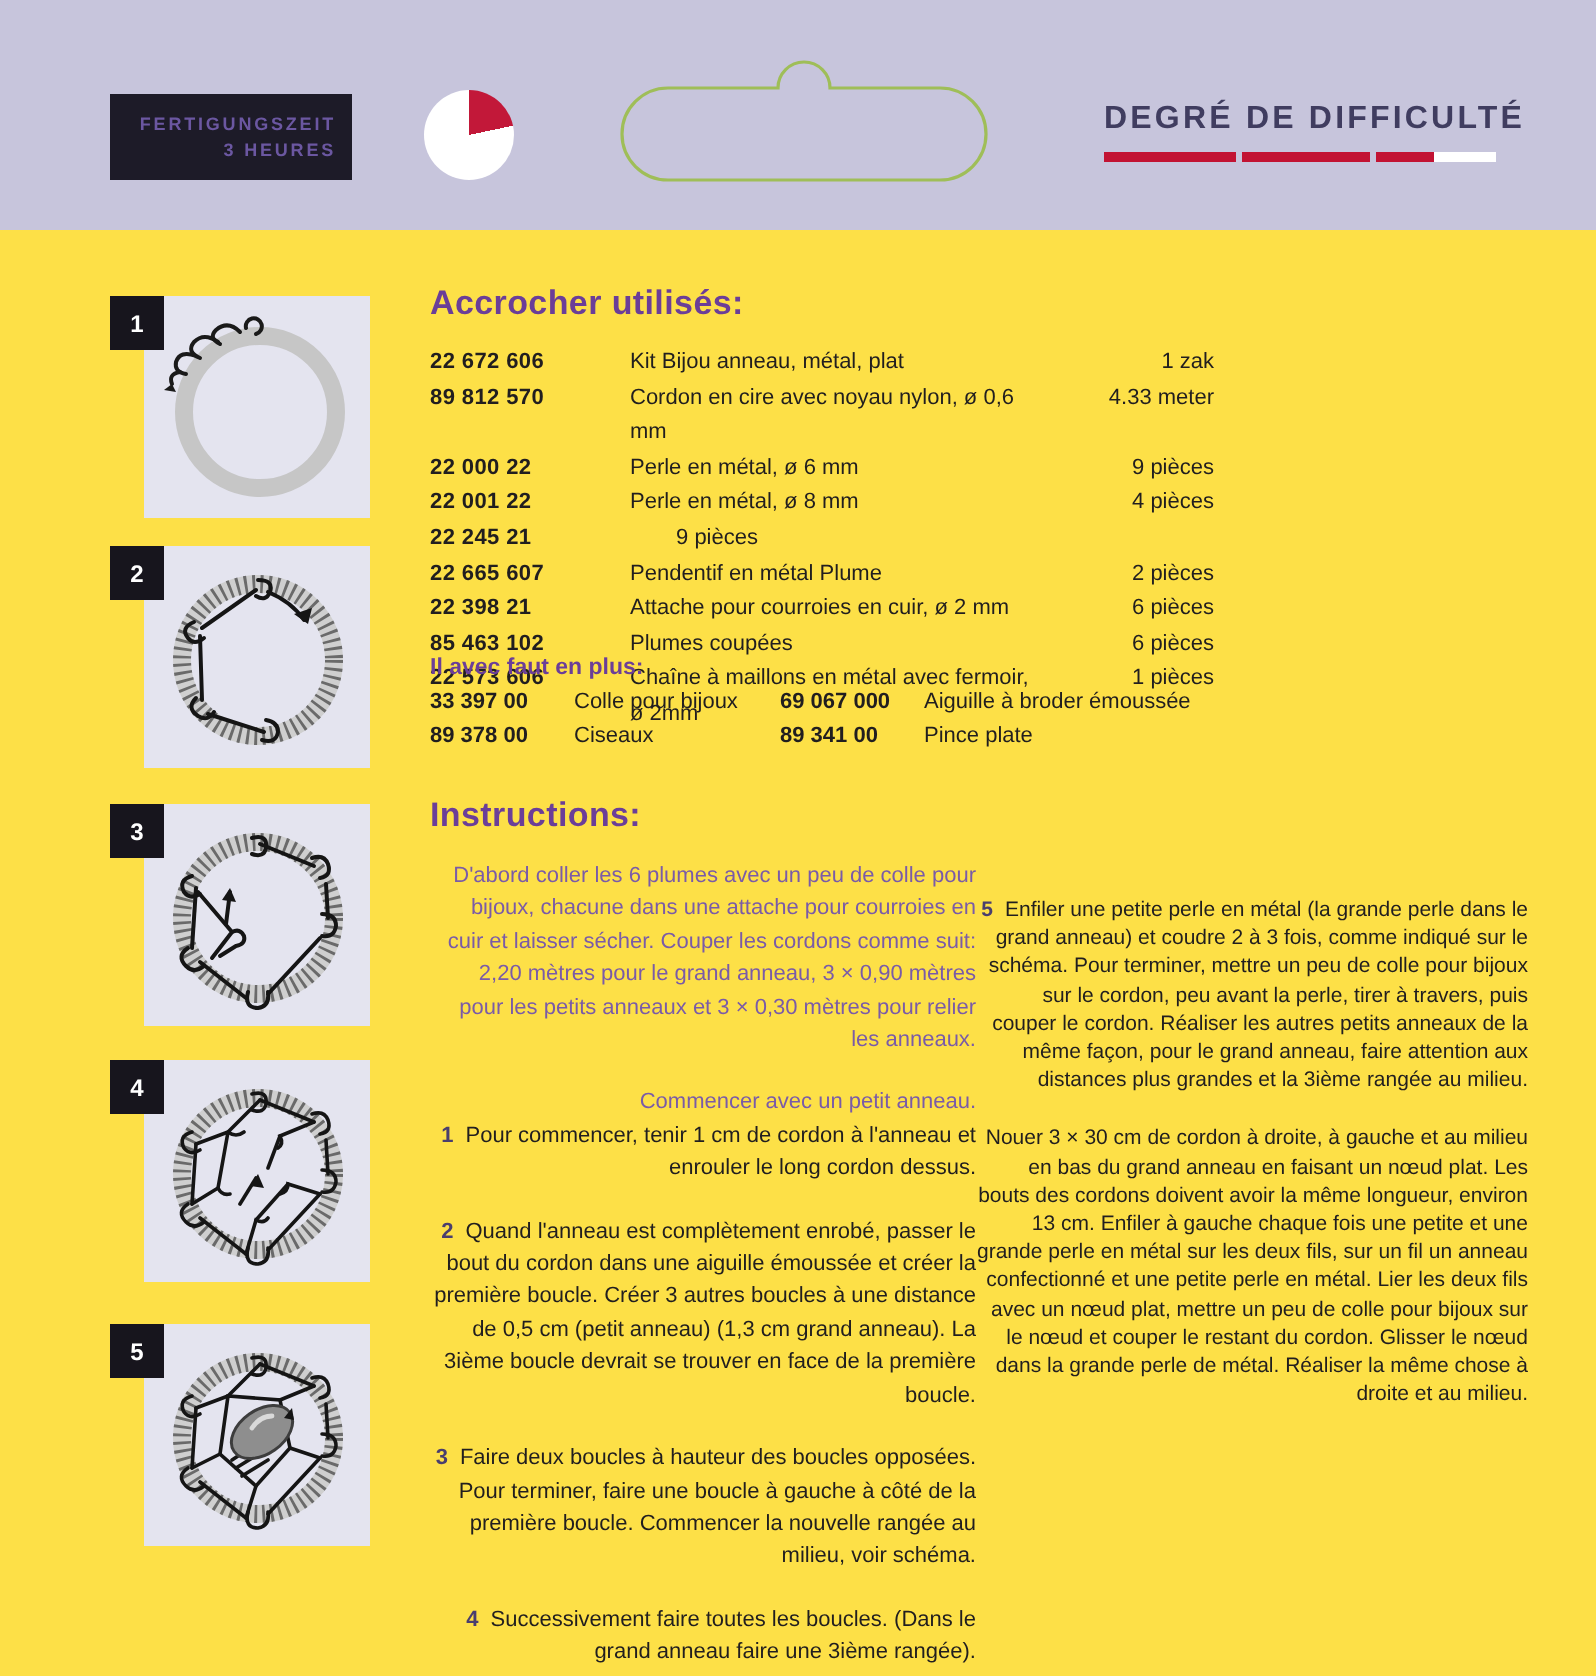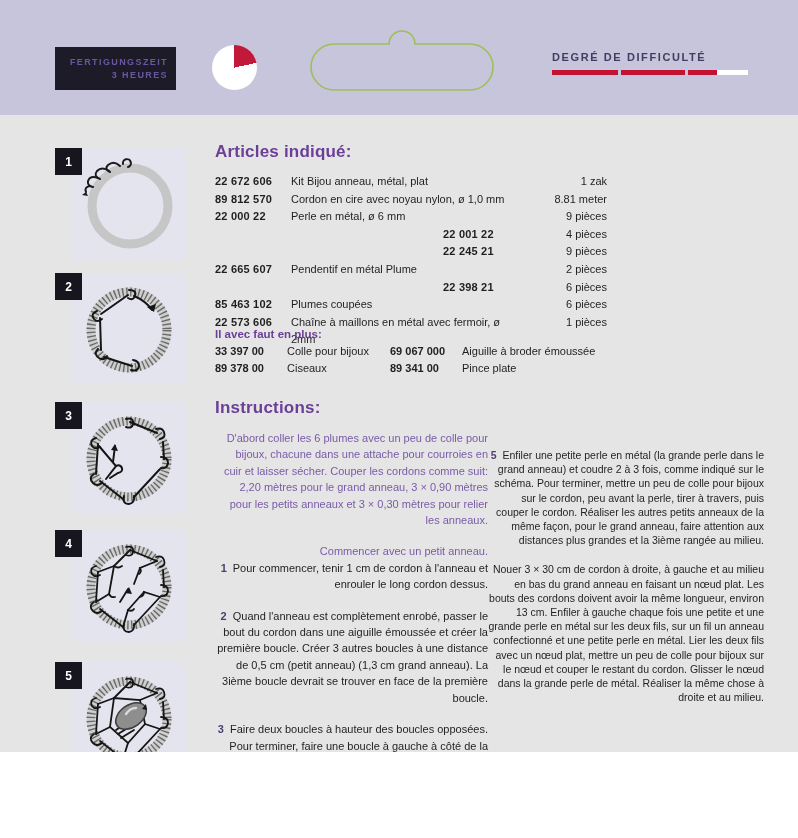--- a/index.html
+++ b/index.html
@@ -1,53 +1,53 @@
 <!DOCTYPE html>
 <html><head>
 <meta charset="utf-8">
 <style>
   * { margin:0; padding:0; box-sizing:border-box; }
   html,body { background:#ffffff; }
   body { font-family:"Liberation Sans", sans-serif; color:#211e1f; }
-  #page { position:relative; width:798px; height:752px; background:#e5e5e5; overflow:hidden; }
+  #page { position:relative; width:798px; height:838px; background:#fde047; overflow:hidden; }
 
   
   .band { position:absolute; left:0; top:0; width:798px; height:115px; background:#c7c5dc; }
   .time-box { position:absolute; left:55px; top:47px; width:121px; height:43px; background:#1d1b28;
               display:flex; flex-direction:column; justify-content:center; align-items:flex-end;
               padding-right:8px; }
   .time-box span { color:#6b57a1; font-weight:bold; font-size:9px; letter-spacing:1.4px; line-height:13px; }
   .clock { position:absolute; left:212px; top:45px; width:45px; height:45px; border-radius:50%;
            background:conic-gradient(#c21839 0deg 78deg, #ffffff 78deg 360deg); }
   .tag-svg { position:absolute; left:306px; top:27px; }
   .difficulty { position:absolute; left:552px; top:51px; width:196px; }
-  .difficulty .lbl { color:#403d60; font-weight:bold; font-size:11px; letter-spacing:1.6px; white-space:nowrap; }
+  .difficulty .lbl { color:#403d60; font-weight:bold; font-size:16px; letter-spacing:1.6px; white-space:nowrap; }
   .diff-bar { display:flex; margin-top:7px; height:5px; }
   .diff-bar .seg { height:5px; }
   .seg.red { background:#c21333; }
   .seg.white { background:#ffffff; }
   .seg.gap { background:transparent; width:3px; }
 
   
   .step { position:absolute; }
   .step .badge { position:absolute; left:0; top:0; width:27px; height:27px; background:#17151d;
                  color:#ffffff; font-weight:bold; font-size:12px; display:flex;
                  align-items:center; justify-content:center; z-index:2; }
   .step .imgbox { position:absolute; left:17px; top:0; width:113px; height:111px; background:#e4e4ef; }
   .step .imgbox svg { position:absolute; left:4px; top:2px; }
 
   
   .h-purple { position:absolute; color:#6b3e98; font-weight:bold; font-size:17px; letter-spacing:.2px; }
   .sub-purple { position:absolute; color:#6b3e98; font-weight:bold; font-size:11.5px; }
 
   
   .art-table { position:absolute; left:215px; top:173px; width:392px; }
-  .art-row { display:flex; font-size:11px; line-height:17.6px;justify-content:flex-end; }
+  .art-row { display:flex; font-size:11px; line-height:17.6px; }
   .art-row .ref  { width:76px; font-weight:bold; letter-spacing:.2px; }
-  .art-row .desc { flex:1; }
+  .art-row .desc { flex:1;margin-left:24px; }
   .art-row .qty  { width:88px; text-align:right; }
 
   
   .extra-table { position:absolute; left:215px; top:343px; width:400px; }
   .extra-row { display:flex; font-size:11px; line-height:16.5px; }
   .extra-row .ref1  { width:72px; font-weight:bold; }
   .extra-row .desc1 { width:103px; }
   .extra-row .ref2  { width:72px; font-weight:bold; }
   .extra-row .desc2 { flex:1; }
 
@@ -199,53 +199,55 @@
           <path d="M38 34 L34 63 L52 79 L69 60 L64 36 Z"></path>
           <path d="M40 66 L52 58 M42 70 L55 62 M45 74 L58 66"></path>
         </g>
         <ellipse cx="55" cy="52" rx="17" ry="11" transform="rotate(-35 55 52)" fill="#8e8e8e" stroke="#3d3d3d" stroke-width="1.5"></ellipse>
         <path d="M50 50 q4 -6 10 -6" stroke="#d9d9d9" stroke-width="2.4" fill="none" stroke-linecap="round"></path>
         <path d="M66 45 l4 -5 l1 6 z" fill="#151515"></path>
       </svg>
     </div>
   </div>
 
-  <div class="h-purple" style="left:215px; top:142px;">Articles indiqué:</div>
+  <div class="h-purple" style="left:215px; top:142px;">Accrocher utilisés:</div>
 
   <div class="art-table">
     <div class="art-row">
       <span class="ref">22 672 606</span>
       <span class="desc">Kit  Bijou anneau, métal, plat</span>
       <span class="qty">1 zak</span>
     </div>
     <div class="art-row">
       <span class="ref">89 812 570</span>
-      <span class="desc">Cordon en cire avec noyau nylon, ø 1,0 mm</span>
-      <span class="qty">8.81 meter</span>
+      <span class="desc">Cordon en cire avec noyau nylon, ø 0,6 mm</span>
+      <span class="qty">4.33 meter</span>
     </div>
     <div class="art-row">
       <span class="ref">22 000 22</span>
       <span class="desc">Perle en métal, ø 6 mm</span>
       <span class="qty">9 pièces</span>
     </div>
     <div class="art-row">
       <span class="ref">22 001 22</span>
+      <span class="desc">Perle en métal, ø 8 mm</span>
       <span class="qty">4 pièces</span>
     </div>
     <div class="art-row">
       <span class="ref">22 245 21</span>
       <span class="qty">9 pièces</span>
     </div>
     <div class="art-row">
       <span class="ref">22 665 607</span>
       <span class="desc">Pendentif en métal Plume</span>
       <span class="qty">2 pièces</span>
     </div>
     <div class="art-row">
       <span class="ref">22 398 21</span>
+      <span class="desc">Attache pour courroies en cuir, ø 2 mm</span>
       <span class="qty">6 pièces</span>
     </div>
     <div class="art-row">
       <span class="ref">85 463 102</span>
       <span class="desc">Plumes coupées</span>
       <span class="qty">6 pièces</span>
     </div>
     <div class="art-row">
       <span class="ref">22 573 606</span>
       <span class="desc">Chaîne à maillons en métal avec fermoir, ø 2mm</span>

